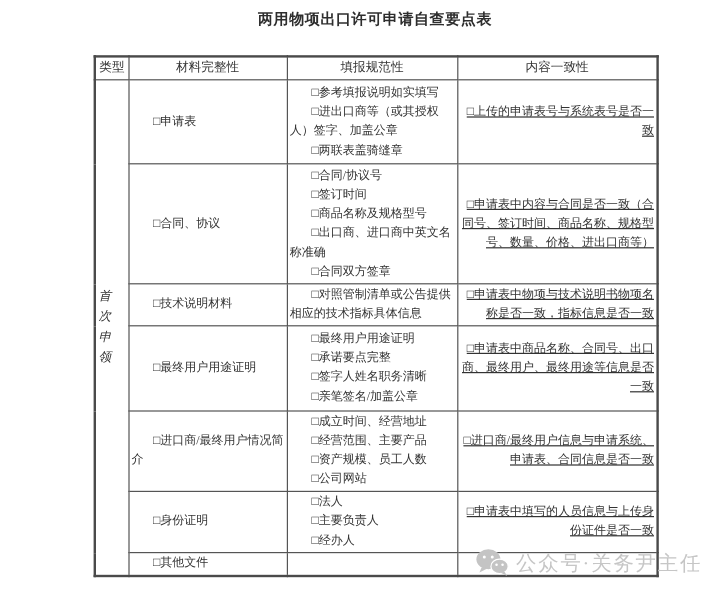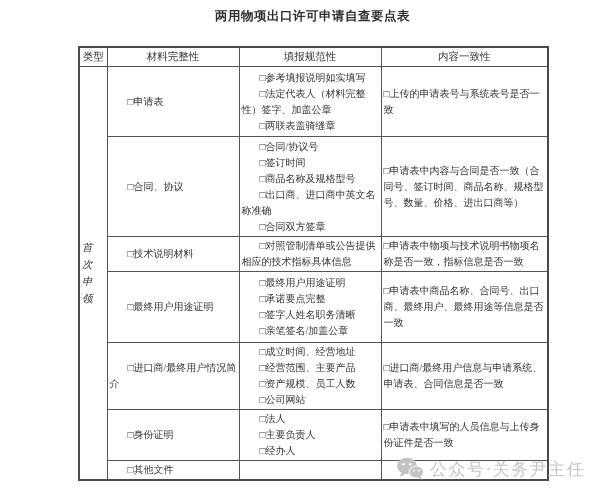--- a/index.html
+++ b/index.html
@@ -50,21 +50,22 @@
     line-height: 17px;
     letter-spacing: 1px;
   }
   td.mat-cell .item,
   td.fill-cell .item {
     text-indent: 18px;
     text-align: left;
   }
   td.cons-cell .citem {
     text-indent: 0;
-    text-align: left;
+    text-align: right;
+    text-decoration: underline;
   }
   .watermark {
     position: absolute;
     left: 396px; top: 456px;
     display: flex;
     align-items: center;
     color: #c6c6c6;
     font-size: 17px;
     letter-spacing: 1.5px;
     white-space: nowrap;
@@ -93,21 +94,21 @@
 
   <tr style="height:70px">
     <td class="type-cell" rowspan="7">
       <span class="type-text">首次申领</span>
     </td>
     <td class="mat-cell">
       <div class="item">□申请表</div>
     </td>
     <td class="fill-cell">
       <div class="item">□参考填报说明如实填写</div>
-      <div class="item">□法定代表人（材料完整性）签字、加盖公章</div>
+      <div class="item">□进出口商等（或其授权人）签字、加盖公章</div>
       <div class="item">□两联表盖骑缝章</div>
     </td>
     <td class="cons-cell">
       <div class="citem">□上传的申请表号与系统表号是否一致</div>
     </td>
   </tr>
 
   <tr style="height:100px">
     <td class="mat-cell">
       <div class="item">□合同、协议</div>

